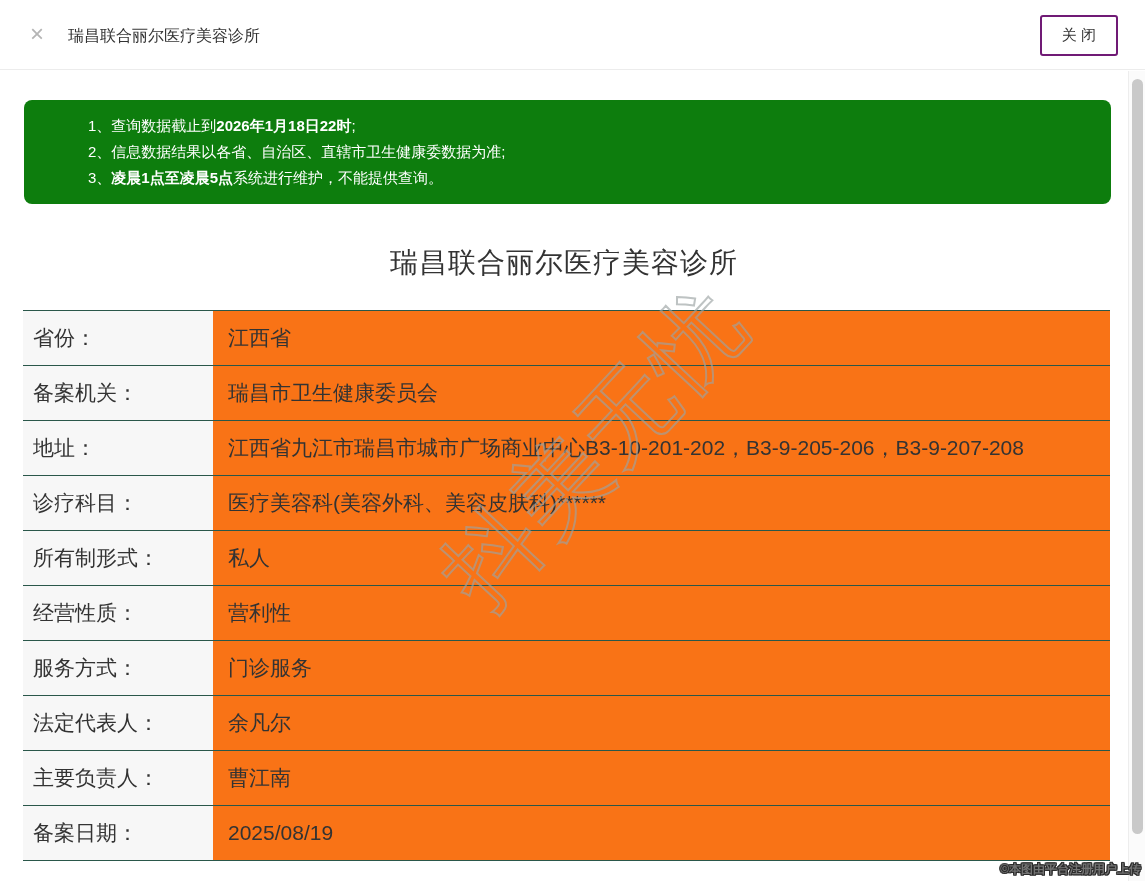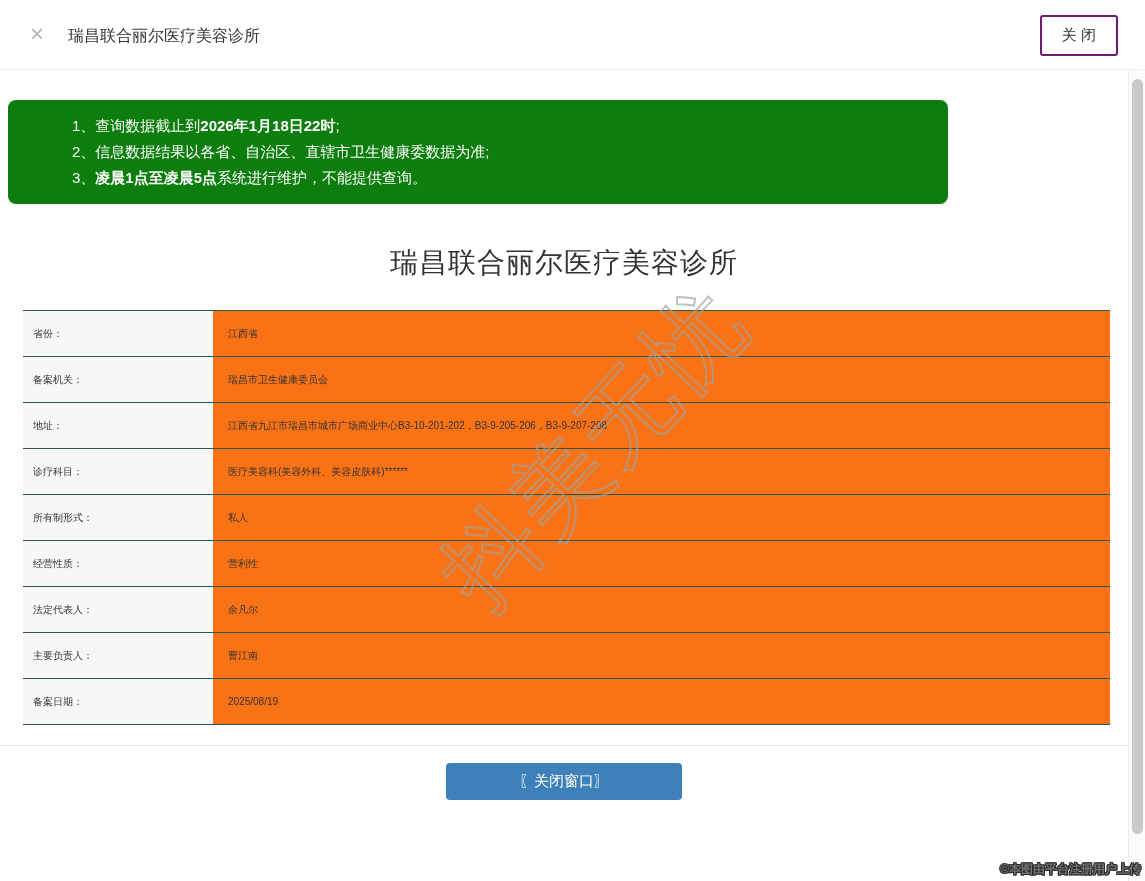--- a/index.html
+++ b/index.html
@@ -37,22 +37,22 @@
     border-radius: 3px;
     font-size: 15px; color: #333;
     cursor: pointer;
     font-family: inherit;
   }
 
   
   .content { position: relative; width: 1128px; }
 
   .notice {
-    margin: 30px 0 0 8px;
-    width: 940px;
+    margin: 30px 0 0 24px;
+    width: 1087px;
     background: #0d7d0d;
     border-radius: 8px;
     padding: 13px 20px 13px 64px;
     color: #fff;
     font-size: 15px;
     line-height: 26px;
   }
   .notice .line { white-space: nowrap; }
   .notice .b { font-weight: bold; }
 
@@ -67,21 +67,21 @@
 
   
   .info-table {
     margin: 28px 0 0 23px;
     width: 1087px;
     border-collapse: collapse;
   }
   .info-table tr { border-bottom: 1px solid #2a574a; }
   .info-table tr:first-child { border-top: 1px solid #2a574a; }
   .info-table td {
-    font-size: 10px;
+    font-size: 21px;
     color: #333;
     padding: 13px 10px;
     vertical-align: middle;
     height: 46px;
   }
   .info-table td.lbl {
     width: 190px;
     background: #f7f7f7;
   }
   .info-table td.val { padding-left: 15px; background: #f97316; }
@@ -194,20 +194,24 @@
       </tr>
       <tr>
         <td class="lbl">所有制形式：</td>
         <td class="val">私人</td>
       </tr>
       <tr>
         <td class="lbl">经营性质：</td>
         <td class="val">营利性</td>
       </tr>
       <tr>
+        <td class="lbl">服务方式：</td>
+        <td class="val">门诊服务</td>
+      </tr>
+      <tr>
         <td class="lbl">法定代表人：</td>
         <td class="val">余凡尔</td>
       </tr>
       <tr>
         <td class="lbl">主要负责人：</td>
         <td class="val">曹江南</td>
       </tr>
       <tr>
         <td class="lbl">备案日期：</td>
         <td class="val">2025/08/19</td>

